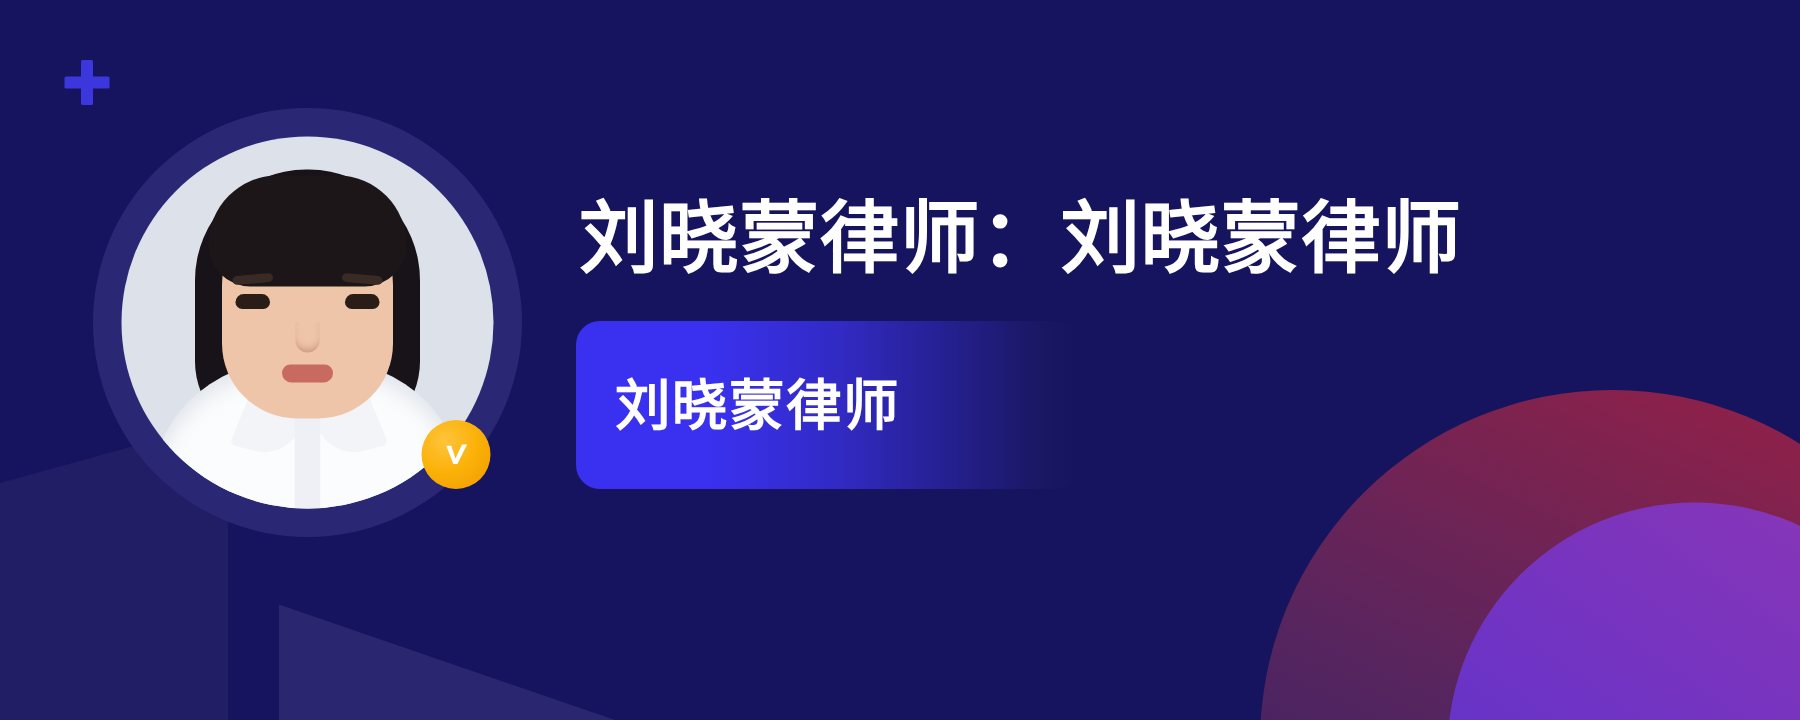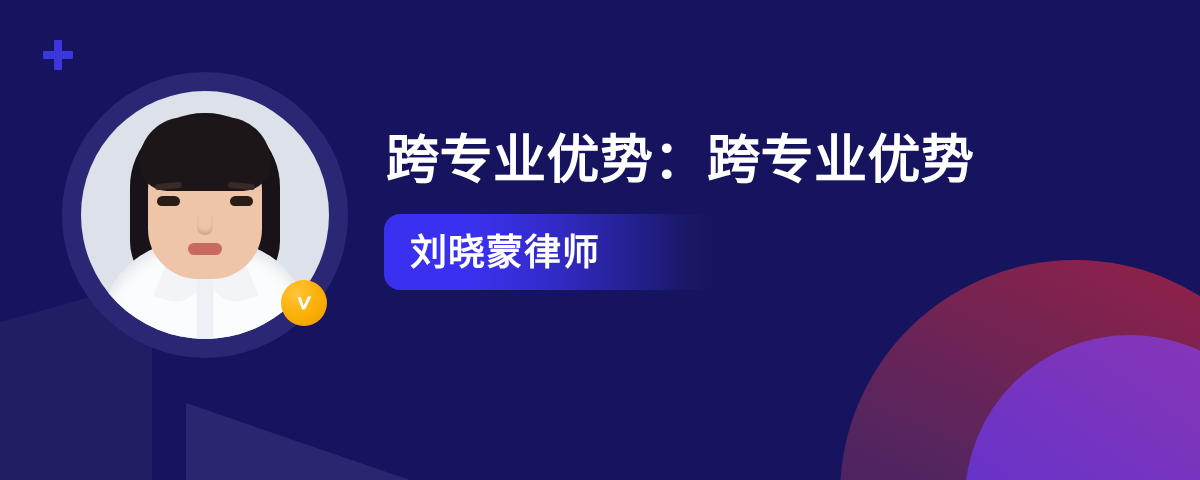--- a/index.html
+++ b/index.html
@@ -288,21 +288,21 @@
     letter-spacing: 0.5px;
     white-space: nowrap;
   }
   .headline-line { display: block; }
 
   .name-pill {
     position: relative;
     margin-top: 19px;
     margin-left: -2px;
     width: 336px;
-    height: 76px;
+    height: 112px;
     border-radius: 16px;
     background: linear-gradient(90deg, #3a31f0 0%, #3a31f0 26%, #322ac4 52%, #231f8a 76%, #1a1763 92%, #16145e 100%);
     display: flex;
     align-items: center;
     box-sizing: border-box;
     padding-left: 26px;
   }
   .name-pill-label {
     color: #ffffff;
     font-size: 37px;
@@ -347,21 +347,21 @@
     </div>
     <div class="verified-badge">
       <svg width="26" height="26" viewBox="0 0 26 26" aria-hidden="true">
         <path d="M6.5 7.2 L11.2 19.4 L13.9 19.4 L20.4 6.4 L17.0 6.4 L12.6 15.7 L9.9 7.2 Z" fill="#ffffff"></path>
       </svg>
     </div>
   </div>
 
   <div class="content">
     <h1 class="headline">
-      <span class="headline-line">跨专业优势：跨专业优势</span>
+      <span class="headline-line">刘晓蒙律师：刘晓蒙律师</span>
     </h1>
 
     <div class="name-pill">
       <span class="name-pill-label">刘晓蒙律师</span>
     </div>
   </div>
 
 </div>
 
 </body></html>

